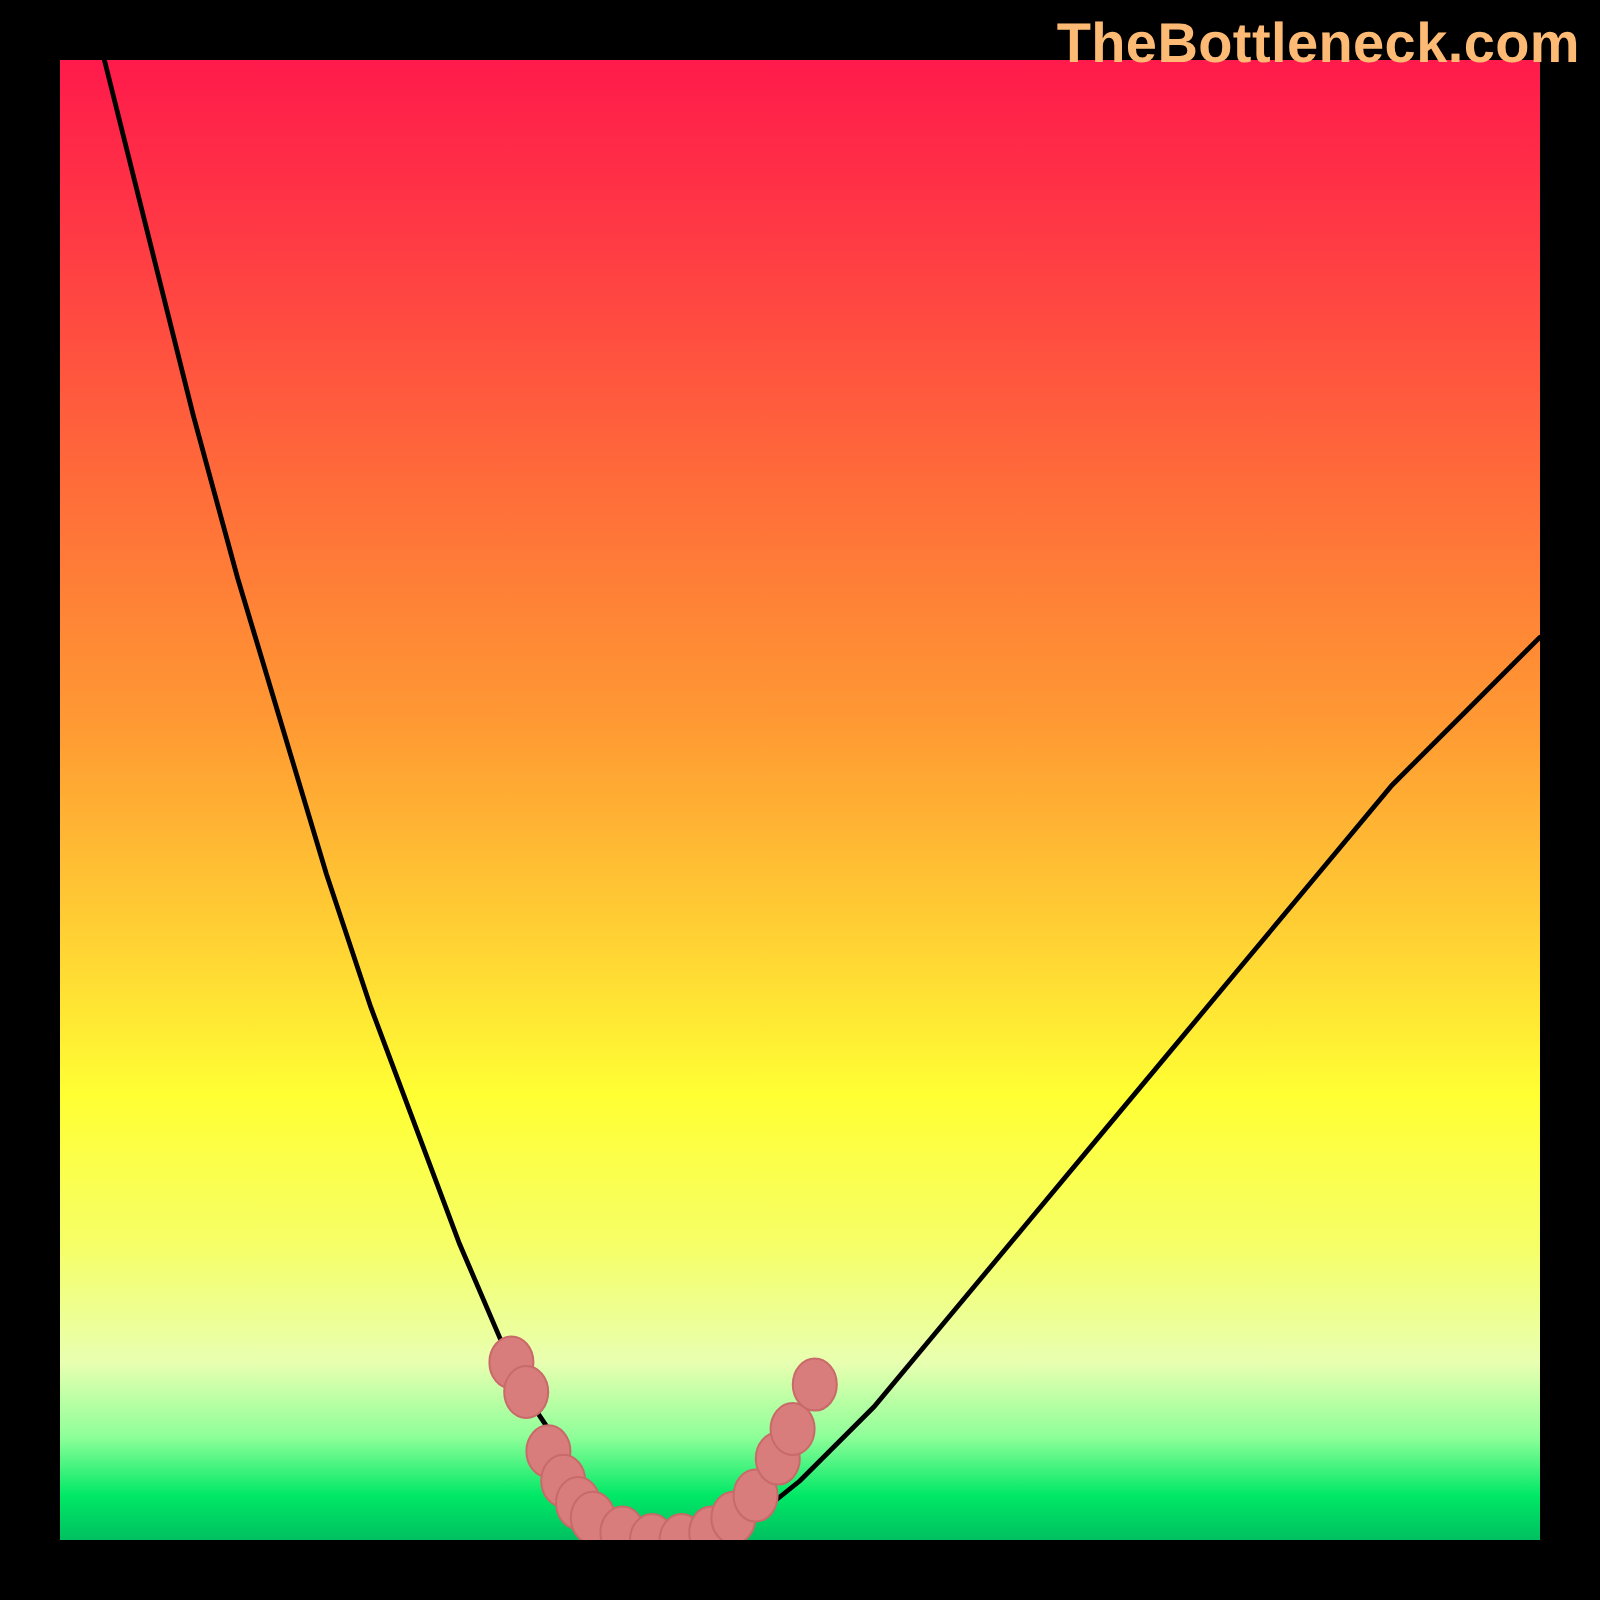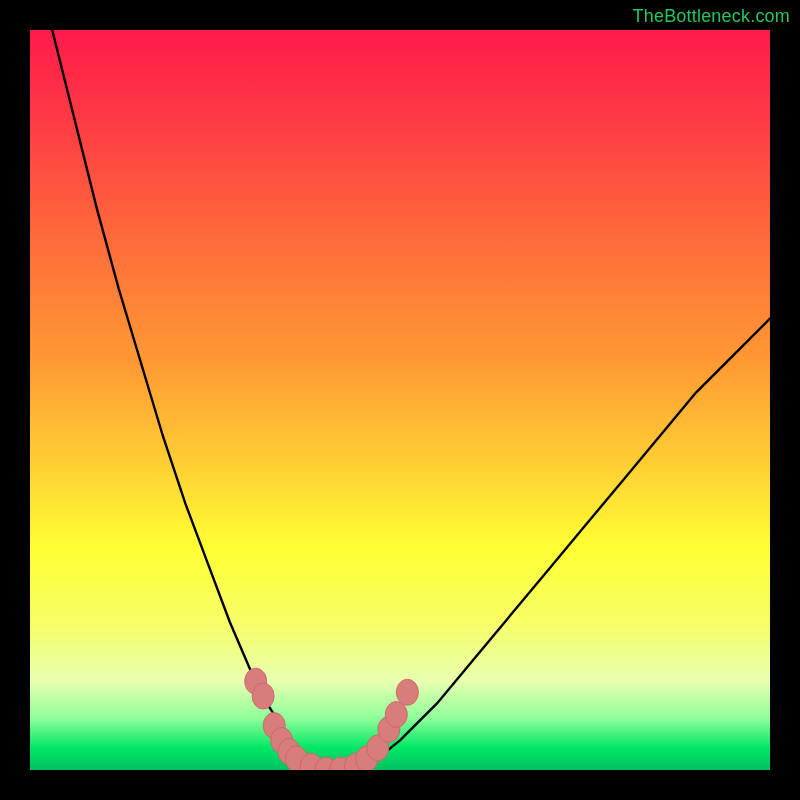--- a/index.html
+++ b/index.html
@@ -10,21 +10,21 @@
           #ff3a44 12%,
           #ff6a3a 28%,
           #ff9a33 45%,
           #ffd433 60%,
           #ffff33 70%,
           #f6ff66 80%,
           #e8ffb0 88%,
           #8fff99 93%,
           #00e866 97%,
           #00c060 100%);}
-  .watermark{position:absolute;top:6px;right:10px;color:#22c55e;font-size:18px;font-weight:400;letter-spacing:.2px}
+  .watermark{position:absolute;top:6px;right:10px;color:#fdba74;font-size:28px;font-weight:700;letter-spacing:.2px}
   svg{position:absolute;left:30px;top:30px}
 </style>
 </head>
 <body>
 
 <div class="frame">
   <div class="plot"></div>
   <div class="watermark">TheBottleneck.com</div>
   <svg width="740" height="740" viewBox="0 0 740 740">
     <path id="curve-path" fill="none" stroke="#000000" stroke-width="2.4" stroke-linecap="round" d="M 22.2 0 L 44.4 88.79999999999995 L 66.6 177.60000000000002 L 88.8 259 L 111 332.99999999999994 L 133.2 407 L 155.4 473.6 L 177.6 532.8 L 199.8 592 L 222 643.8 L 236.8 673.4 L 251.60000000000002 695.6 L 266.4 717.8 L 281.2 732.6 L 296 740 L 333 740 L 370 710.4 L 407.00000000000006 673.4 L 444 629 L 481 584.6 L 518 540.2 L 555 495.79999999999995 L 592 451.4 L 629 407 L 666 362.59999999999997 L 703 325.59999999999997 L 740 288.6"></path>

